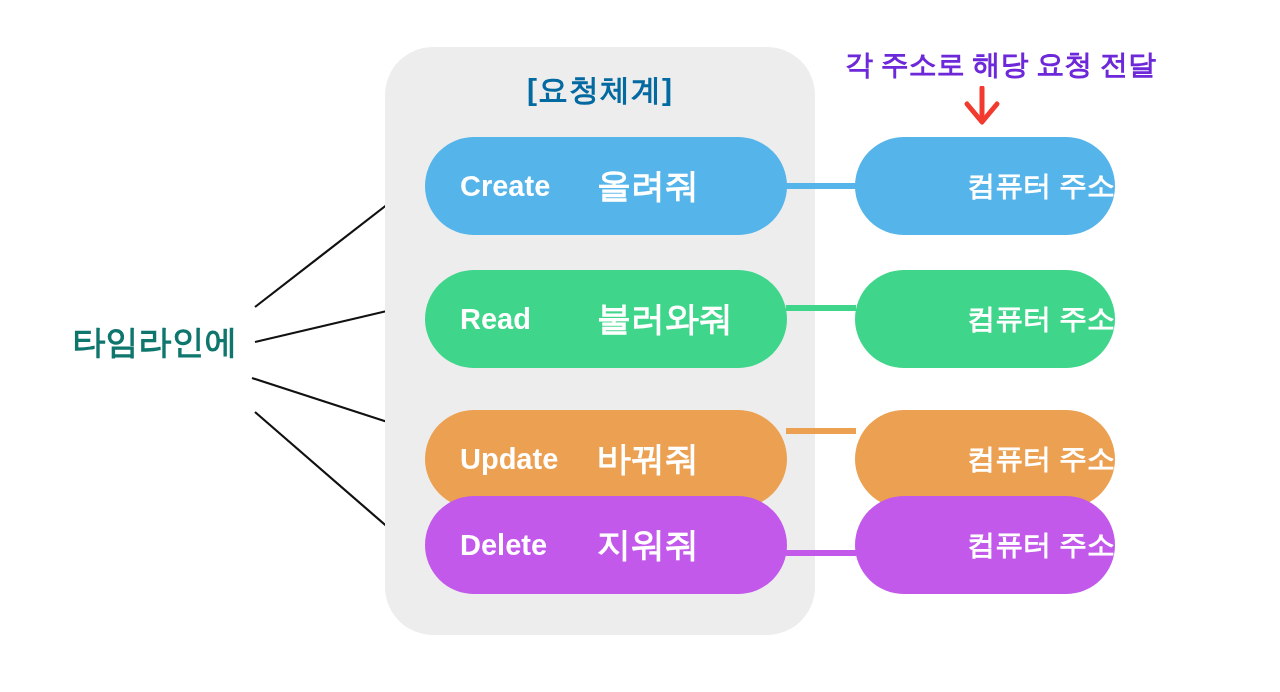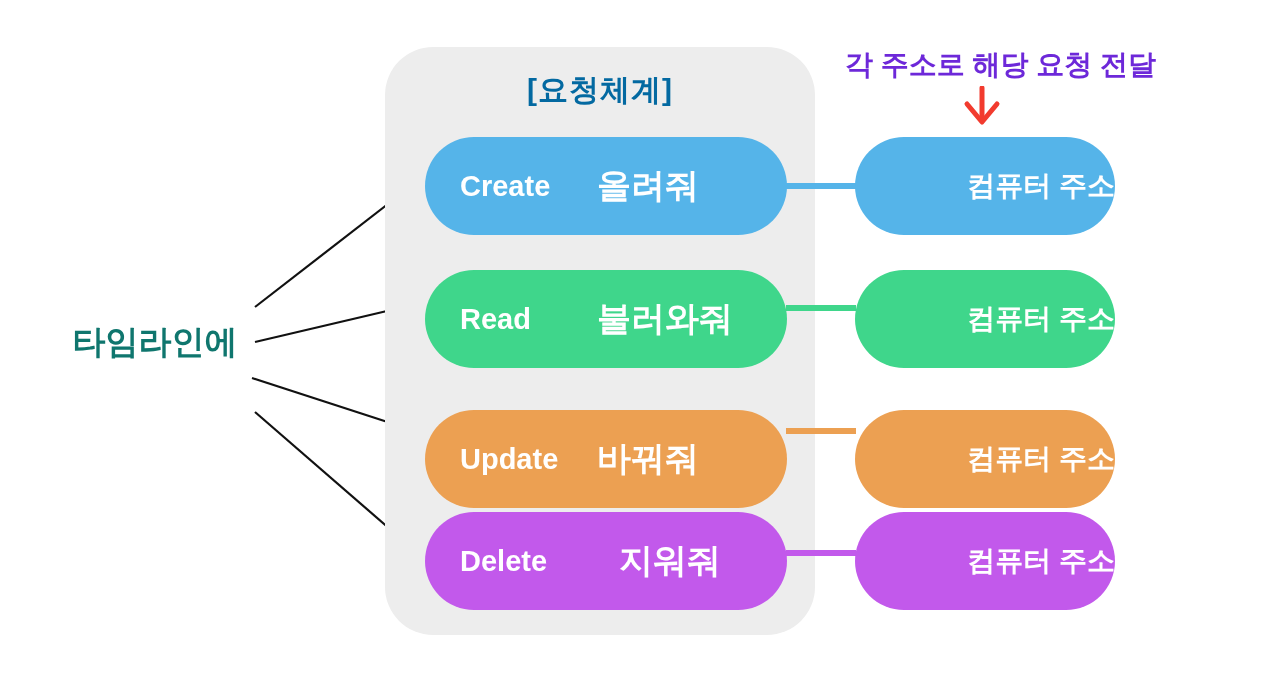--- a/index.html
+++ b/index.html
@@ -66,21 +66,21 @@
   }
   .connector {
     position: absolute;
     left: 786px;
     width: 70px;
     height: 6px;
   }
   .row-top-0 { top: 137px; }
   .row-top-1 { top: 270px; }
   .row-top-2 { top: 382px; margin-top: 28px; }
-  .row-top-3 { top: 512px; gap: 22px; }
+  .row-top-3 { top: 496px; }
   .conn-top-0 { top: 183px; }
   .conn-top-1 { top: 305px; }
   .conn-top-2 { top: 428px; }
   .conn-top-3 { top: 550px; }
   .annotation {
     position: absolute;
     left: 845px; top: 46px;
     width: 300px;
     text-align: center;
     font-size: 28px;

